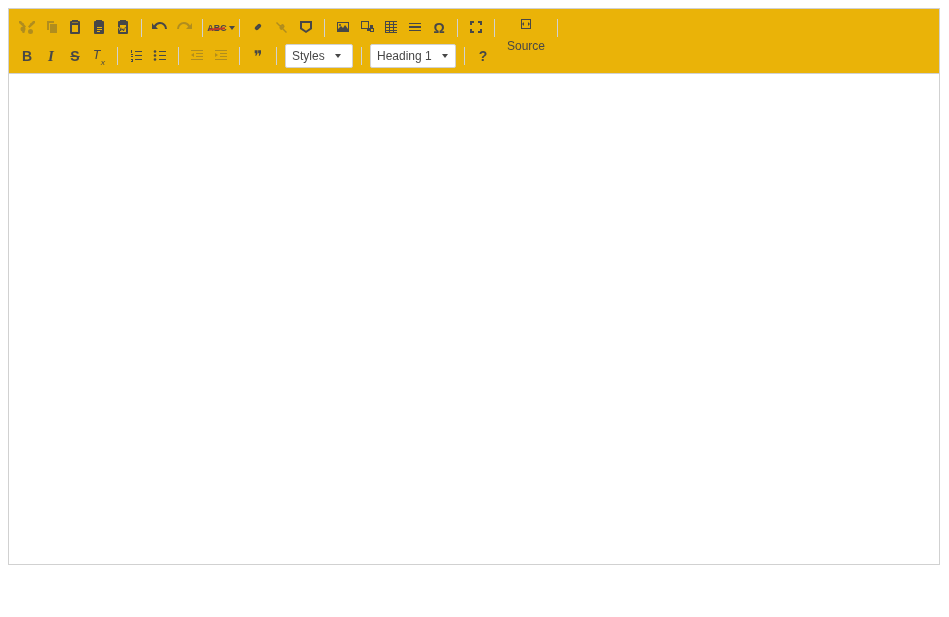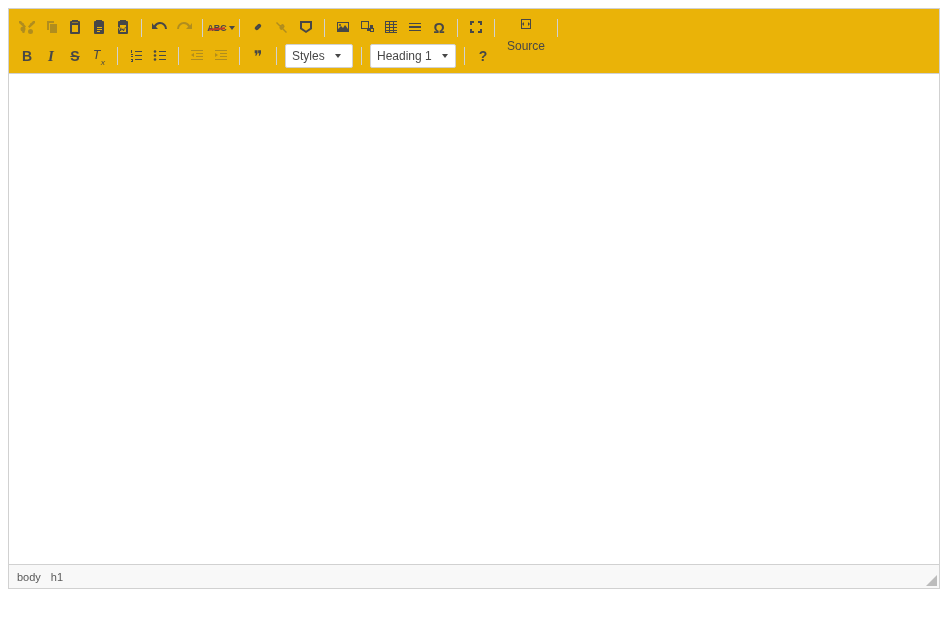--- a/index.html
+++ b/index.html
@@ -217,18 +217,13 @@
       <div class="grp">
         <div class="btn" style="font-weight:700;font-size:14px;color:#474747;" title="About">
           <span>?</span>
         </div>
       </div>
     </div>
   </div>
 
   <div class="content"></div>
 
-  <div class="statusbar">
-    <span class="path-item">body</span>
-    <span class="path-item">h1</span>
-    <div class="resize"></div>
-  </div>
 </div>
 
 </body></html>

